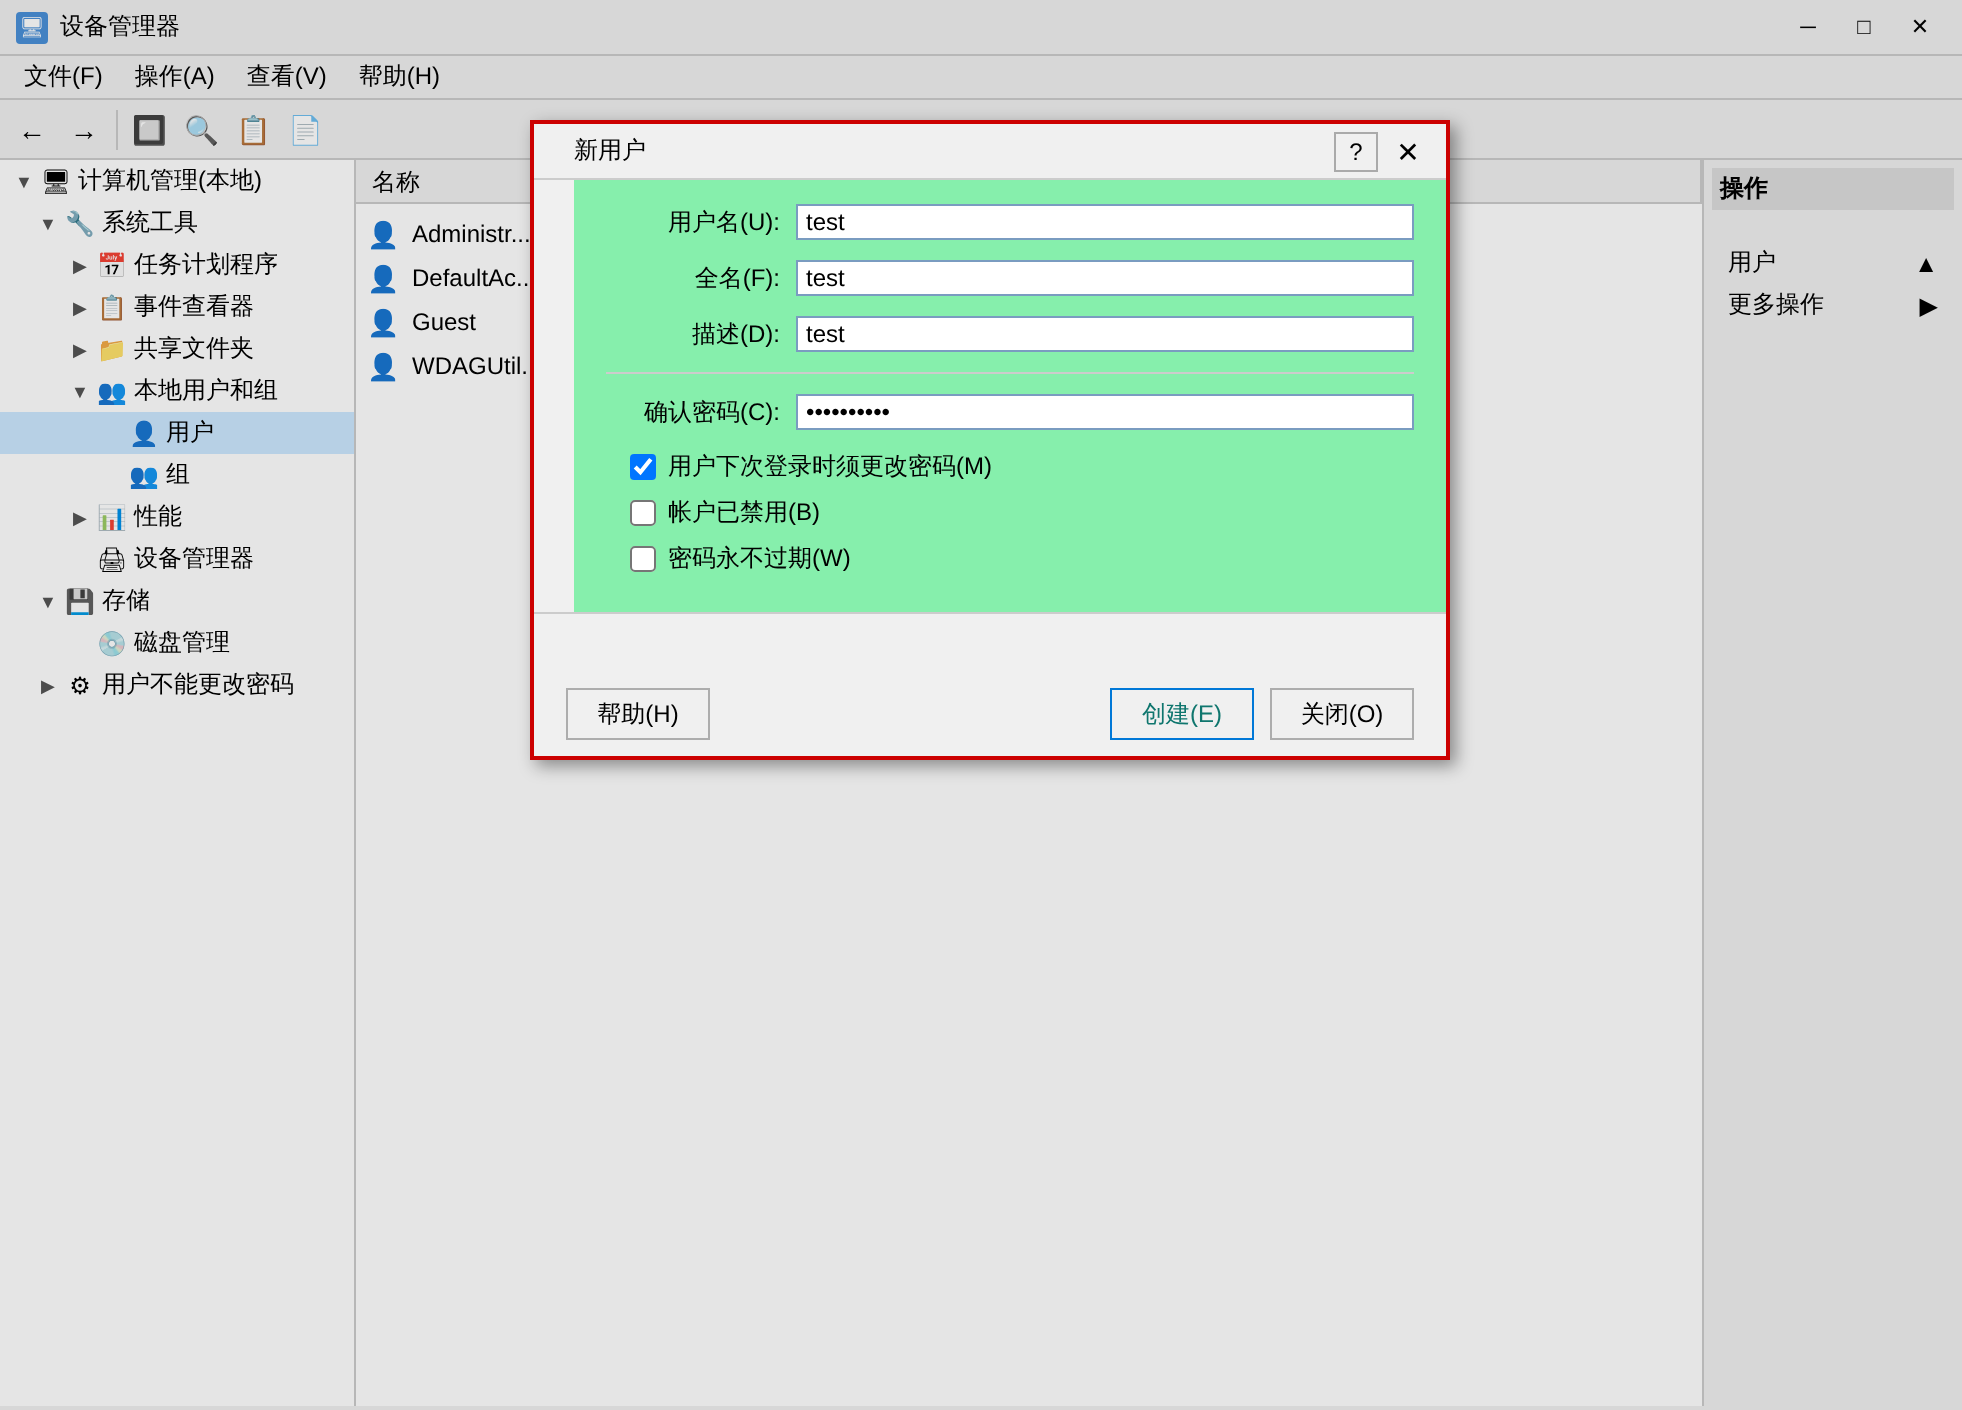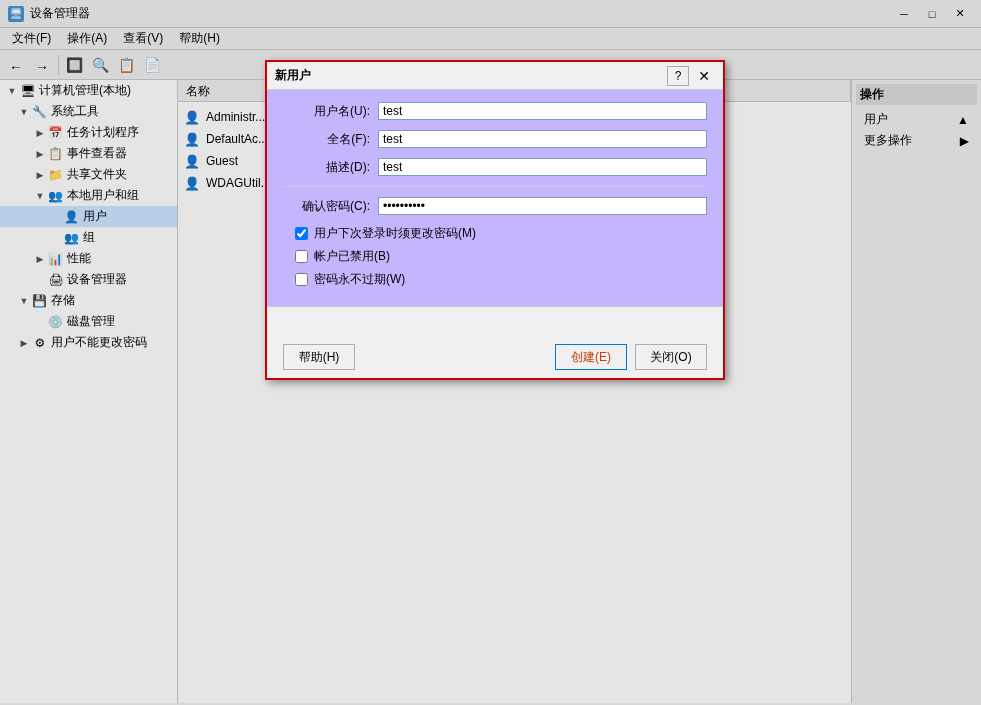--- a/index.html
+++ b/index.html
@@ -167,21 +167,21 @@
       width: 130px;
       background: #f0f0f0;
       border-left: 1px solid #ccc;
       padding: 4px;
       font-size: 12px;
     }
     .right-panel-title {
       font-weight: bold;
       padding: 2px 4px;
       background: #ddd;
-      margin-bottom: 4px;
+      margin-bottom: 16px;
     }
     .right-panel-item {
       padding: 2px 8px;
       cursor: pointer;
       display: flex; align-items: center; justify-content: space-between;
     }
 
     
     .dialog-overlay {
       position: absolute;
@@ -206,21 +206,22 @@
       background: #f0f0f0;
       border-bottom: 1px solid #ccc;
       height: 28px;
       display: flex;
       align-items: center;
       padding: 0 8px;
     }
     .dialog-title-text {
       flex: 1;
       font-size: 12px;
-      font-weight: bold;
+      font-weight: normal;
+      margin-left: 12px;
     }
     .dialog-help-btn {
       width: 22px; height: 20px;
       border: 1px solid #aaa;
       background: #f0f0f0;
       cursor: pointer;
       font-size: 12px;
       display: flex; align-items: center; justify-content: center;
       margin-right: 4px;
     }
@@ -228,21 +229,22 @@
       width: 22px; height: 20px;
       border: none;
       background: transparent;
       cursor: pointer;
       font-size: 14px;
       display: flex; align-items: center; justify-content: center;
     }
 
     .dialog-body {
       padding: 12px 16px;
-      background: #c4b5fd;
+      background: #86efac;
+      margin-left: 20px;
     }
 
     .form-row {
       display: flex;
       align-items: center;
       margin-bottom: 10px;
     }
     .form-label {
       width: 95px;
       text-align: right;
@@ -297,21 +299,21 @@
       height: 26px;
       border: 1px solid #adadad;
       background: #f0f0f0;
       cursor: pointer;
       font-size: 12px;
       padding: 0 12px;
     }
     .dlg-btn.primary {
       border-color: #0078d7;
       background: #f0f0f0;
-      color: #c2410c;
+      color: #0f766e;
     }
 
     
     .annotation {
       position: absolute;
       right: 140px;
       top: 270px;
       display: flex;
       align-items: center;
       gap: 8px;

